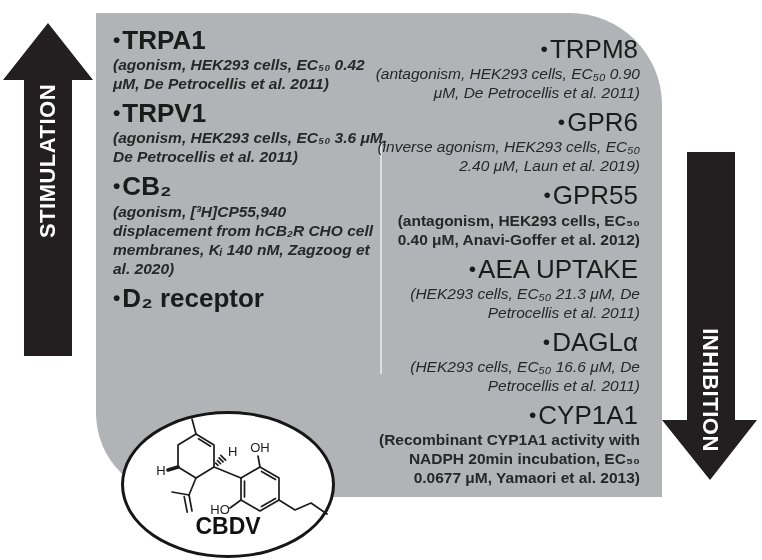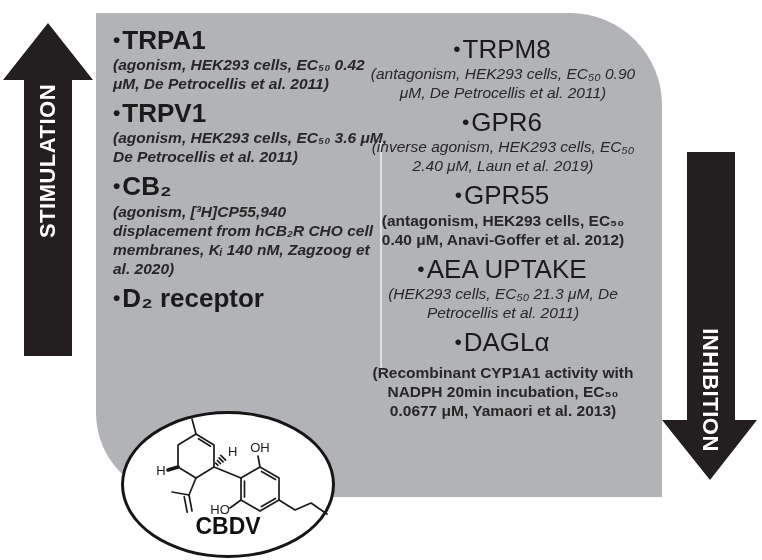--- a/index.html
+++ b/index.html
@@ -14,21 +14,21 @@
     background:#b1b3b6;
     border-radius:0 92px 0 84px;
   }
   .divider{
     position:absolute;left:380px;top:134px;width:2px;height:240px;
     background:#dddedf;
   }
   
   .col{position:absolute;color:#1e1e1e;}
   .col-left{left:113px;top:26px;width:274px;text-align:left;font-weight:bold;}
-  .col-right{left:366px;top:35px;width:274px;text-align:center;}
+  .col-right{left:366px;top:35px;width:274px;text-align:right;}
   .tname{
     font-size:26px;line-height:1.12;color:#1b1b1b;letter-spacing:0;
     white-space:nowrap;
   }
   .col-right .tname{padding-right:2px;}
   .bullet{font-size:21px;margin-right:2px;position:relative;top:-2px;}
   .tdetail{
     font-size:15.5px;line-height:1.23;font-style:italic;color:#272727;
   }
   .tdetail.roman{font-style:normal;font-weight:bold;}
@@ -109,22 +109,24 @@
   <div class="target">
     <div class="tname"><span class="bullet">•</span><span>GPR55</span></div>
     <div class="tdetail roman">(antagonism, HEK293 cells, EC₅₀ 0.40 μM, Anavi-Goffer et al. 2012)</div>
   </div>
   <div class="target">
     <div class="tname"><span class="bullet">•</span><span>AEA UPTAKE</span></div>
     <div class="tdetail">(HEK293 cells, EC₅₀ 21.3 μM, De Petrocellis et al. 2011)</div>
   </div>
   <div class="target">
     <div class="tname"><span class="bullet">•</span><span>DAGLα</span></div>
+    <div class="tdetail">(HEK293 cells, EC₅₀ 16.6 μM, De Petrocellis et al. 2011)</div>
   </div>
   <div class="target">
+    <div class="tname"><span class="bullet">•</span><span>CYP1A1</span></div>
     <div class="tdetail roman">(Recombinant CYP1A1 activity with NADPH 20min incubation, EC₅₀ 0.0677 μM, Yamaori et al. 2013)</div>
   </div>
 </div>
 
 <div class="cbdv-ellipse">
   <svg class="cbdv-structure" viewBox="0 0 208 141" xmlns="http://www.w3.org/2000/svg">
     <g stroke="#1b1b1b" stroke-width="1.7" fill="none" stroke-linecap="round" stroke-linejoin="round">
 
       <polygon points="72,20 90,31 90,53 72,64 54,53 54,31"></polygon>
 

